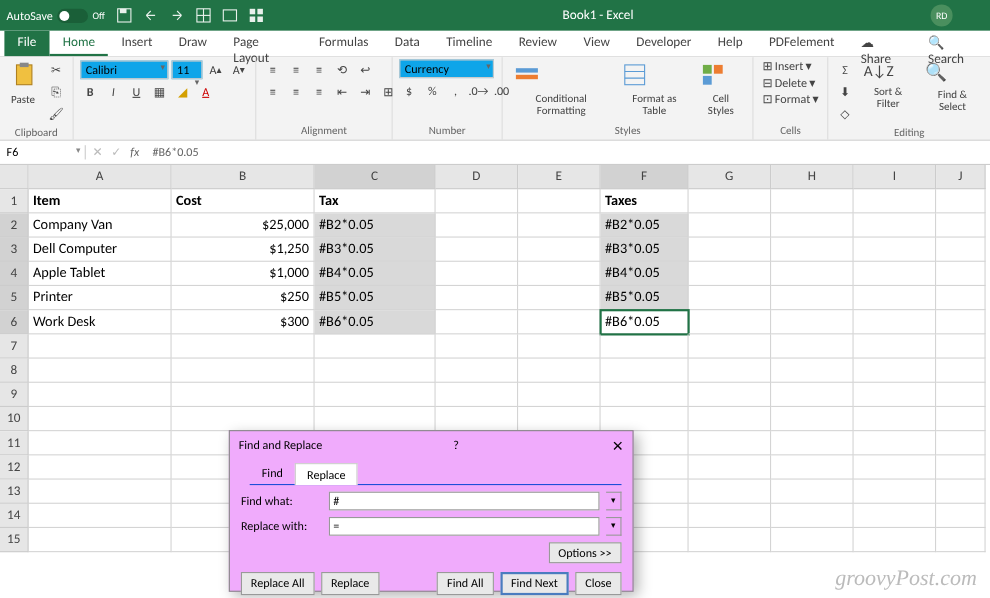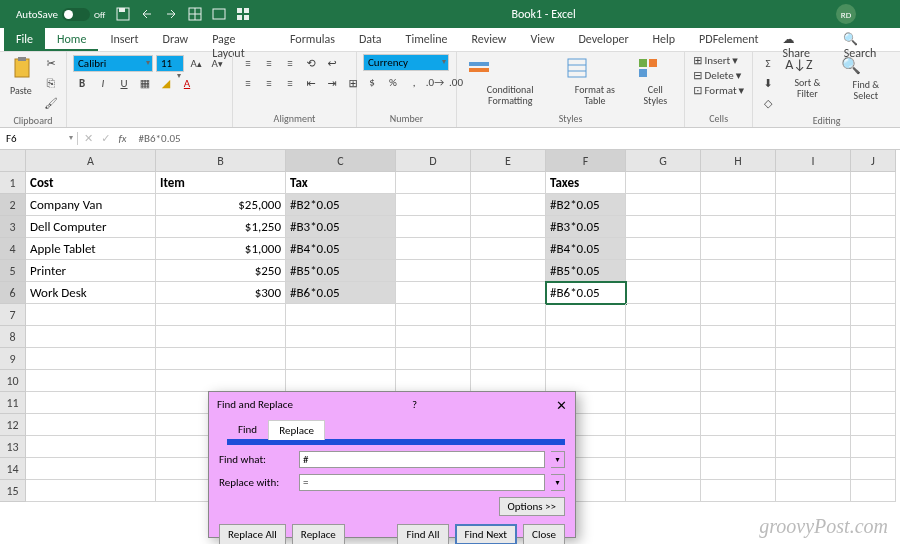--- a/index.html
+++ b/index.html
@@ -1,18 +1,18 @@
 <!DOCTYPE html>
 <html><head>
 <meta charset="utf-8">
 <style>
 * { margin: 0; padding: 0; box-sizing: border-box; font-family: 'Segoe UI', Calibri, sans-serif; }
 body { background: #fff; width: 900px; height: 544px; overflow: hidden; position: relative; }
 
-.titlebar { background: #217346; height: 28px; display: flex; align-items: center; color: #fff; font-size: 11px; padding: 0 16px; }
+.titlebar { background: #217346; height: 28px; display: flex; align-items: center; color: #fff; font-size: 11px; padding: 0 6px; }
 .titlebar .autosave { display: flex; align-items: center; gap: 4px; }
 .titlebar .toggle { width: 28px; height: 13px; background: #1a5f38; border-radius: 7px; position: relative; }
 .titlebar .toggle::after { content: ''; position: absolute; width: 9px; height: 9px; background: #fff; border-radius: 50%; top: 2px; left: 2px; }
 .titlebar .qat { display: flex; gap: 8px; margin-left: 10px; }
 .titlebar .qat-icon { width: 16px; height: 16px; opacity: 0.9; }
 .titlebar .doc-title { flex: 1; text-align: center; font-size: 12px; }
 .titlebar .user { display: flex; gap: 6px; flex-direction: column; }
 .titlebar .avatar { width: 20px; height: 20px; background: #4a8f5e; border-radius: 50%; display: flex; align-items: center; justify-content: center; font-size: 9px; }
 
 .ribbon-tabs { background: #fff; height: 24px; display: flex; border-bottom: 1px solid #ddd; padding-left: 4px; }
@@ -67,21 +67,21 @@
 .colG { width: 75px; }
 .colH { width: 75px; }
 .colI { width: 75px; }
 .colJ { width: 45px; }
 
 .dialog { position: absolute; top: 391px; left: 208px; width: 368px; height: 147px; background: #f0abfc; border: 1px solid #888; box-shadow: 4px 4px 12px rgba(0,0,0,0.3); font-size: 11px; }
 .dialog-title { padding: 6px 8px; font-weight: normal; display: flex; }
 .dialog-title .x { margin-left: auto; font-size: 13px; cursor: pointer; }
 .dialog-title .q { margin-left: auto; margin-right: 20px; }
 .dialog-body { padding: 0 10px; }
-.dialog-tabs { display: flex; border-bottom: 6px solid #1d4ed8; margin-left: 8px; }
+.dialog-tabs { display: flex; border-bottom: 1px solid #1d4ed8; margin-left: 8px; }
 .dtab { padding: 3px 10px; border: 1px solid transparent; border-bottom: none; }
 .dtab.active { border-color: #ccc; background: #fff; position: relative; top: 1px; }
 .drow { display: flex; align-items: center; margin: 6px 0; gap: 6px; }
 .drow label { width: 74px; }
 .drow input { flex: 1; border: 1px solid #999; padding: 1px 3px; font-size: 11px; }
 .drow .dd { width: 14px; height: 17px; border: 1px solid #999; border-left: none; text-align: center; font-size: 8px; line-height: 15px; }
 .options { text-align: right; margin: 4px 0; }
 .dbtn { border: 1px solid #999; background: #e9e9e9; padding: 2px 8px; font-size: 11px; }
 .dbtn.primary { border: 2px solid #4a7cbf; }
 .dialog-buttons { display: flex; gap: 6px; padding: 4px 10px 8px; justify-content: space-between; }
@@ -344,22 +344,22 @@
       <div class="row-h">9</div>
       <div class="row-h">10</div>
       <div class="row-h">11</div>
       <div class="row-h">12</div>
       <div class="row-h">13</div>
       <div class="row-h">14</div>
       <div class="row-h">15</div>
     </div>
     <div class="grid">
       <div class="grid-row">
+        <div class="cell bold colA">Item</div>
         <div class="cell bold colB">Cost</div>
-        <div class="cell bold colA">Item</div>
         <div class="cell bold colC">Tax</div>
         <div class="cell colD"></div>
         <div class="cell colE"></div>
         <div class="cell bold colF">Taxes</div>
         <div class="cell colG"></div>
         <div class="cell colH"></div>
         <div class="cell colI"></div>
         <div class="cell colJ"></div>
       </div>
       <div class="grid-row">

